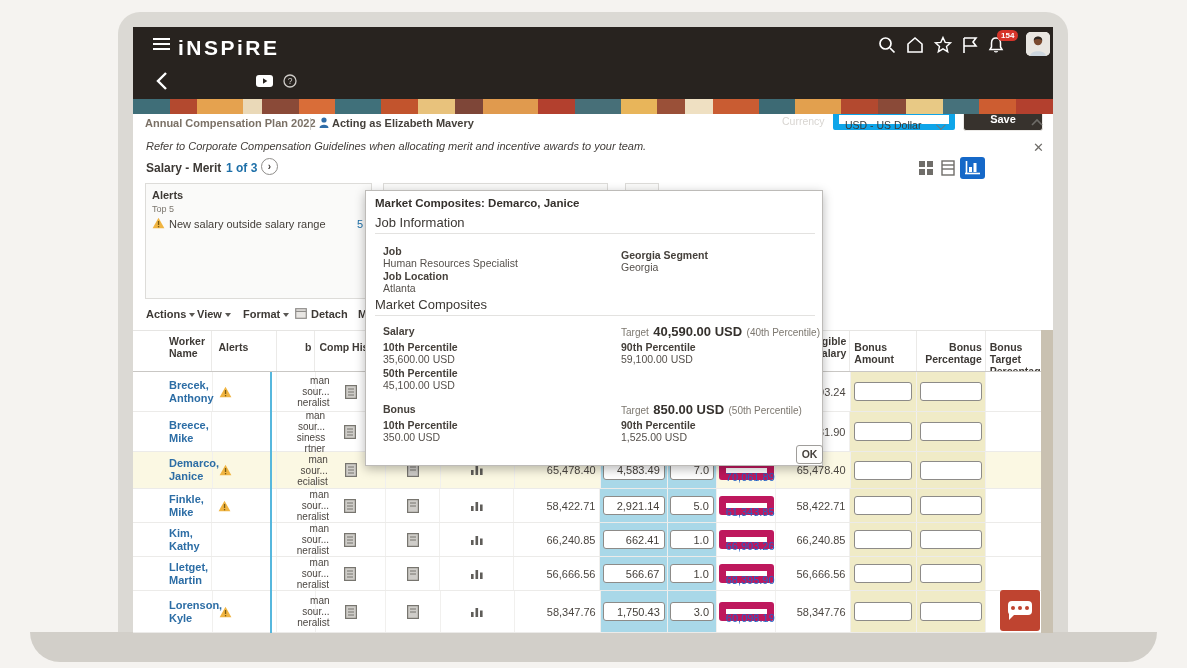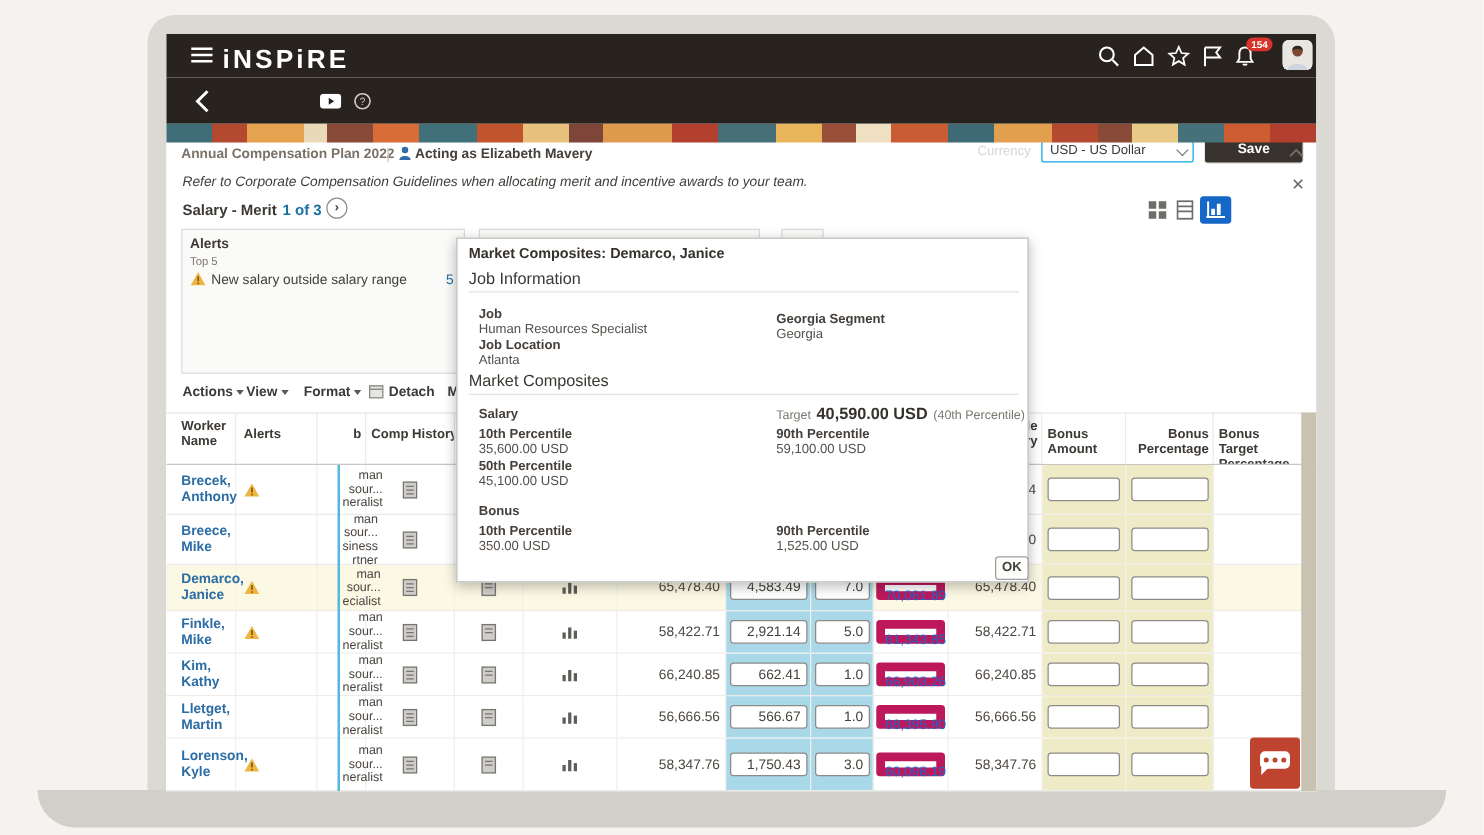--- a/index.html
+++ b/index.html
@@ -12,21 +12,21 @@
   .topbar{position:absolute;left:0;top:0;width:920px;height:35px;background:#28231f;}
   .subbar{position:absolute;left:0;top:35px;width:920px;height:37px;background:#28231f;}
   .logo{position:absolute;left:45px;top:9px;color:#fff;font-size:21px;font-weight:bold;letter-spacing:2.5px;}
   .burger{position:absolute;left:20px;top:11px;width:17px;height:13px;cursor:pointer;}
   .burger span{display:block;height:2px;background:#fff;margin-bottom:3px;}
   .topicon{position:absolute;top:8px;width:20px;height:20px;}
   .badge{position:absolute;left:864px;top:3px;background:#d6342a;color:#fff;font-size:8px;font-weight:bold;border-radius:8px;padding:1px 4px;}
   .avatar{position:absolute;left:893px;top:5px;width:24px;height:24px;background:#fff;border-radius:5px;overflow:hidden;}
   .pgtitle{position:absolute;left:48px;top:41px;color:#fff;font-size:20px;font-family:"DejaVu Serif",serif;}
   .curlabel{position:absolute;left:649px;top:53px;color:#d8d5d1;font-size:10.5px;}
-  .select{position:absolute;left:700px;top:47px;width:122px;height:21px;background:#fff;border:1px solid #0ea5e9;border-radius:2px;font-size:10.5px;color:#3b3b39;line-height:21px;padding-left:6px;box-sizing:border-box;}
+  .select{position:absolute;left:700px;top:47px;width:122px;height:21px;background:#fff;border:6px solid #0ea5e9;border-radius:2px;font-size:10.5px;color:#3b3b39;line-height:21px;padding-left:6px;box-sizing:border-box;}
   .select .chev{position:absolute;right:6px;top:8px;width:6px;height:6px;border-right:1.5px solid #777;border-bottom:1.5px solid #777;transform:rotate(45deg) translateY(-2px);}
   .savebtn{position:absolute;left:830px;top:46px;width:80px;height:23px;background:#37322d;border:1px solid #eceae7;border-radius:3px;color:#fff;font-size:11px;font-weight:bold;text-align:center;line-height:21px;box-sizing:border-box;}
   .mosaic{position:absolute;left:0;top:72px;width:920px;height:15px;
     background:linear-gradient(90deg,#3f6e78 0 4%,#b3492f 4% 7%,#e5a24f 7% 12%,#ead9b8 12% 14%,#8a4a38 14% 18%,#d96d38 18% 22%,#40707a 22% 27%,#c2542d 27% 31%,#e8c27c 31% 35%,#7e4638 35% 38%,#e09a4e 38% 44%,#b3402e 44% 48%,#476f78 48% 53%,#e8b55a 53% 57%,#9a5038 57% 60%,#efe0c2 60% 63%,#c95c32 63% 68%,#3d6a74 68% 72%,#e2a04e 72% 77%,#b3492f 77% 81%,#8a4a38 81% 84%,#e8c985 84% 88%,#46717b 88% 92%,#cd5d31 92% 96%,#b3402e 96% 100%);}
   
   .planname{position:absolute;left:12px;top:90px;font-size:11px;font-weight:bold;color:#7b7166;}
   .ctxdiv{position:absolute;left:176px;top:89px;color:#c9c7c3;font-size:12px;}
   .acting{position:absolute;left:199px;top:90px;font-size:11px;font-weight:bold;color:#45403b;}
   .guide{position:absolute;left:13px;top:113px;font-size:11px;font-style:italic;color:#403c38;}
   .collapse{position:absolute;left:898px;top:90px;width:12px;height:10px;}
@@ -39,21 +39,21 @@
   .chartbtn{position:absolute;left:827px;top:130px;width:25px;height:22px;background:#1568c8;border-radius:3px;}
   
   .tbar{position:absolute;top:281px;font-size:11px;color:#3d3935;font-weight:bold;}
   .ddarrow{display:inline-block;width:0;height:0;border-left:3.5px solid transparent;border-right:3.5px solid transparent;border-top:4px solid #5a5854;margin-left:3px;vertical-align:middle;}
   
   .thead{position:absolute;left:0;top:303px;width:920px;height:42px;display:flex;border-top:1px solid #e6e5e3;border-bottom:1px solid #c9c7c4;box-sizing:border-box;background:#fff;}
   .hcell{font-size:10.5px;font-weight:bold;color:#3d3935;line-height:12px;padding:4px 3px 0 4px;box-sizing:border-box;border-right:1px solid #ebeae8;overflow:hidden;}
   .trow{position:absolute;left:0;width:920px;display:flex;border-bottom:1px solid #ecebe9;box-sizing:border-box;background:#fff;}
   .trow.selected{background:#fbf8e3;}
   .cell{box-sizing:border-box;border-right:1px solid #f1f0ee;display:flex;align-items:center;overflow:visible;}
-  .c-name{width:56px;padding-left:12px;}
+  .c-name{width:56px;padding-left:12px;margin-left:24px;}
   .c-alert{width:65px;padding-left:6px;}
   .c-job{width:39px;}
   .c-ch{width:71px;justify-content:center;}
   .c-i5{width:55px;justify-content:center;}
   .c-i6{width:75px;justify-content:center;}
   .c-sal{width:87px;}
   .c-ma{width:68px;background:#a9d8e8;justify-content:center;}
   .c-mp{width:50px;background:#a9d8e8;justify-content:center;}
   .c-ns{width:60px;justify-content:center;}
   .c-el{width:75px;}
@@ -641,20 +641,25 @@
       <span class="tglabel">(40th Percentile)</span>
     </div>
     <div class="flabel" style="left:17px;top:150px">10th Percentile</div>
     <div class="fval" style="left:17px;top:162px">35,600.00 USD</div>
     <div class="flabel" style="left:255px;top:150px">90th Percentile</div>
     <div class="fval" style="left:255px;top:162px">59,100.00 USD</div>
     <div class="flabel" style="left:17px;top:176px">50th Percentile</div>
     <div class="fval" style="left:17px;top:188px">45,100.00 USD</div>
 
     <div class="flabel" style="left:17px;top:212px">Bonus</div>
+    <div style="position:absolute;left:255px;top:209px">
+      <span class="tglabel">Target</span>
+      <span class="tgval">850.00 USD</span>
+      <span class="tglabel">(50th Percentile)</span>
+    </div>
     <div class="flabel" style="left:17px;top:228px">10th Percentile</div>
     <div class="fval" style="left:17px;top:240px">350.00 USD</div>
     <div class="flabel" style="left:255px;top:228px">90th Percentile</div>
     <div class="fval" style="left:255px;top:240px">1,525.00 USD</div>
 
     <div class="okbtn">OK</div>
   </div>
 
   <div class="chat">
     <div class="bubble">

